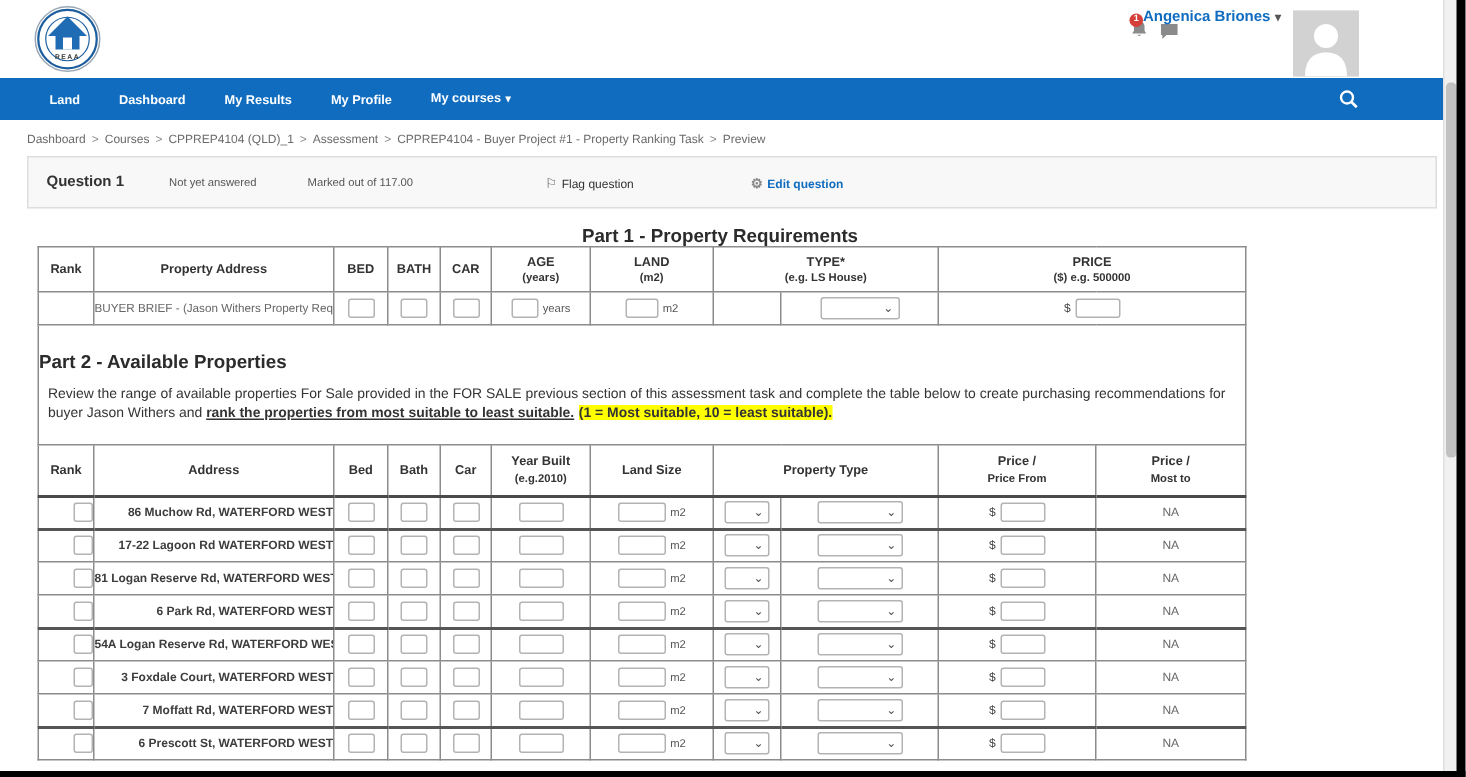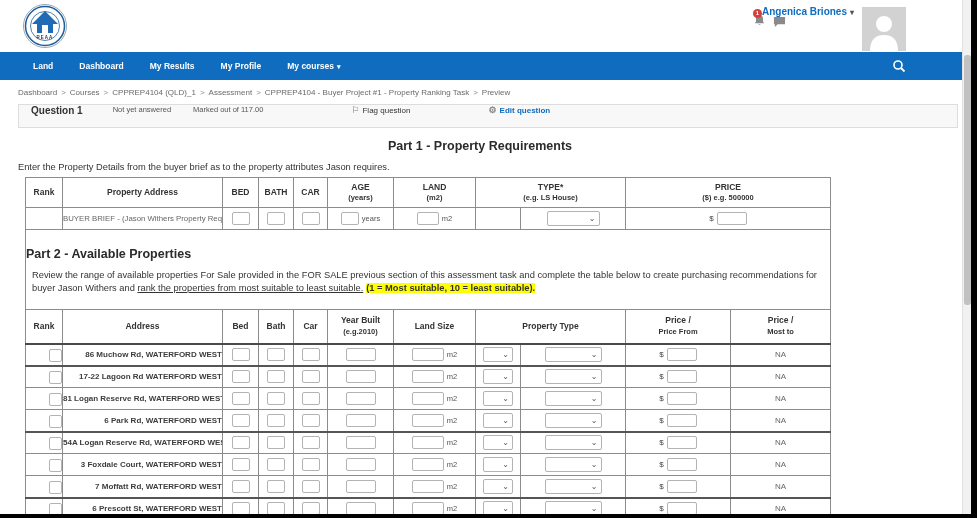--- a/index.html
+++ b/index.html
@@ -26,25 +26,25 @@
   .nav-item { color:#fff; font-size:8.5px; font-weight:600; padding:0 13px; line-height:28px; cursor:pointer; white-space:nowrap;}
   .nav-caret { font-size:7px; margin-left:3px; }
   .nav-search { position:absolute; right:56px; top:7px; cursor:pointer; }
 
   
   .breadcrumb { padding:8px 0 0 18px; font-size:8px; color:#6a6a6a; }
   .crumb { cursor:pointer; }
   .sep { margin:0 4px; color:#8a8a8a; }
 
   
-  .qbar { margin:7px 18px 0 18px; width:940px; height:24px; background:#f8f8f8;
-          border:1px solid #ddd; display:flex; align-items:flex-start; font-size:7.5px; color:#555;}
+  .qbar { margin:7px 18px 0 18px; width:940px; height:35px; background:#f8f8f8;
+          border:1px solid #ddd; display:flex; align-items:center; font-size:7.5px; color:#555;}
   .q-title { font-size:10px; font-weight:bold; color:#333; margin-left:12px; }
   .q-status { margin-left:30px; }
-  .q-marks { margin-left:22px; }
+  .q-marks { margin-left:34px; }
   .q-flag { margin-left:88px; font-size:8px; font-weight:normal; color:#333; cursor:pointer;}
   .q-flag .glyph { color:#666; margin-right:3px; font-size:9px;}
   .q-edit { margin-left:78px; font-size:8px; font-weight:bold; color:#0f6cbf; cursor:pointer;}
   .q-edit .glyph { color:#888; margin-right:3px; font-size:9px;}
 
   
   .p1-heading { text-align:center; font-size:12.5px; font-weight:bold; color:#2b2b2b; margin:11px 20px 0 18px; }
   .p1-intro { font-size:9.3px; color:#333; margin:9px 0 5px 18px; }
 
   
@@ -75,21 +75,21 @@
   .na { font-size:7.5px; color:#666; }
 
   .sel { display:inline-block; position:relative; height:15px; border:1px solid #b3b3b3; border-radius:2px; background:#fff; vertical-align:middle; cursor:pointer;}
   .sel-s { width:30px; } .sel-l { width:57px; } .sel-p1 { width:53px; }
   .chev { position:absolute; right:3px; top:1px; font-size:8px; color:#555; line-height:12px; }
 
   
   td.title-cell { height:80px; vertical-align:middle; text-align:left; }
   .p2-heading { font-size:12.5px; font-weight:bold; color:#2b2b2b; margin:2px 0 8px 0; }
   .p2-instr { font-size:9.3px; color:#333; line-height:1.35; margin:0 6px; }
-  .p2-instr .ul { font-weight:normal; text-decoration:underline; }
+  .p2-instr .ul { font-weight:bold; text-decoration:underline; }
   .p2-instr .hl { font-weight:bold; background:#ffff00; margin-left:3px; }
 
   
   .scrollbar { position:absolute; left:962px; top:0; width:9px; height:514px; background:#f1f1f1; border-left:1px solid #e0e0e0; z-index:6;}
   .scroll-thumb { position:absolute; left:1px; top:55px; width:7px; height:250px; background:#c1c1c1; border-radius:3px; }
   .border-right { position:absolute; right:0; top:0; width:6px; height:518px; background:#000; z-index:7; }
   .border-bottom { position:absolute; left:0; top:514px; width:977px; height:4px; background:#000; z-index:7; }
 </style>
 </head>
 <body>
@@ -148,21 +148,20 @@
 
   <div class="qbar">
     <span class="q-title">Question 1</span>
     <span class="q-status">Not yet answered</span>
     <span class="q-marks">Marked out of 117.00</span>
     <span class="q-flag"><span class="glyph">⚐</span><span>Flag question</span></span>
     <span class="q-edit"><span class="glyph">⚙</span><span>Edit question</span></span>
   </div>
 
   <div class="p1-heading">Part 1 - Property Requirements</div>
-  <div class="p1-intro">Enter the Property Details from the buyer brief as to the property attributes Jason requires.</div>
 
   <table class="qtable">
     <colgroup>
       <col style="width:37px">
         <col style="width:160px">
         <col style="width:36px">
         <col style="width:35px">
       <col style="width:34px">
         <col style="width:66px">
         <col style="width:82px">

